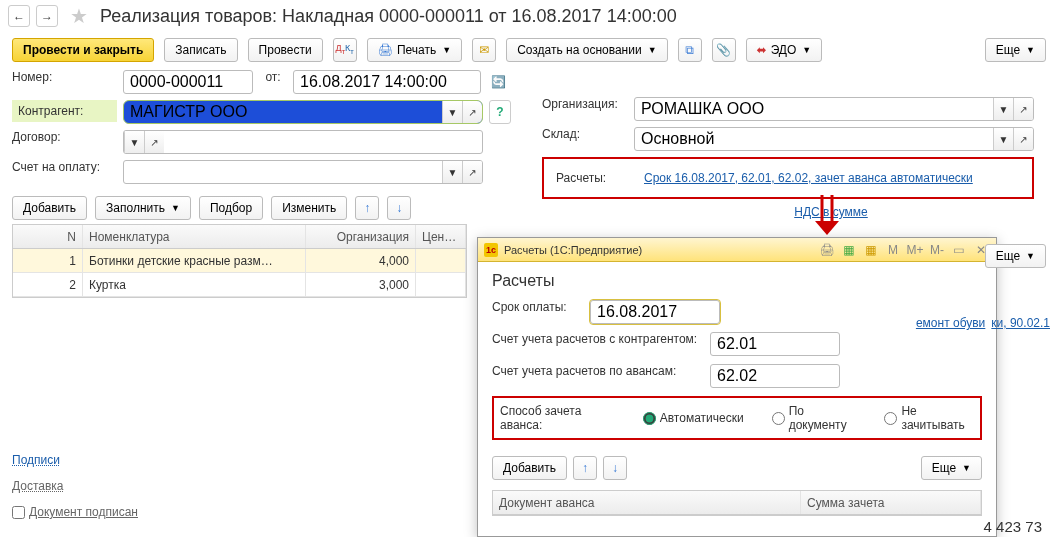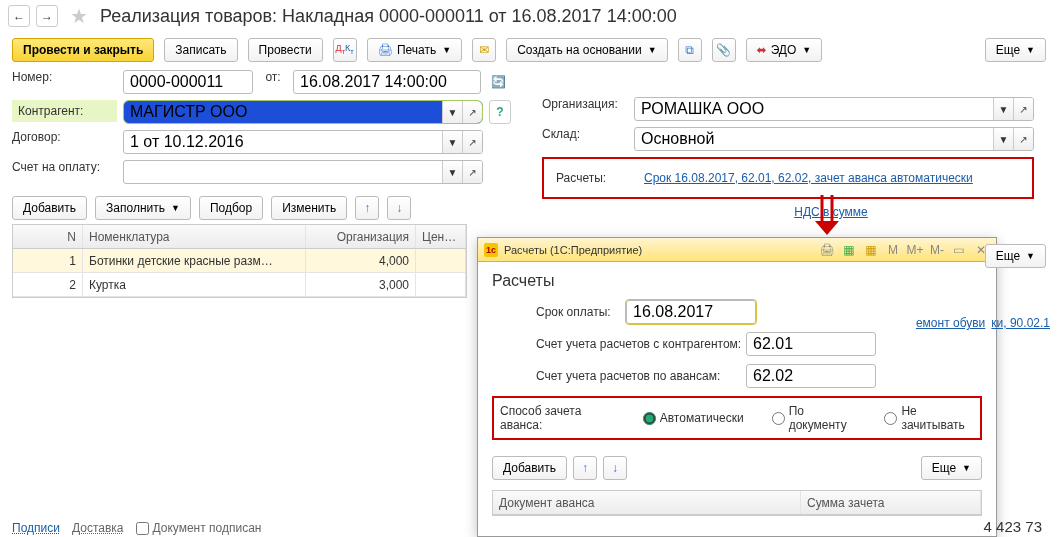--- a/index.html
+++ b/index.html
@@ -33,37 +33,37 @@
 .cell.qty { width: 110px; justify-content: flex-end; }
 .cell.pr { width: 50px; }
 .row-sel { background: #fff8dc; }
 .dialog { position: absolute; left: 477px; top: 237px; width: 520px; height: 300px; border: 1px solid #999; background: #fff; box-shadow: 0 3px 12px rgba(0,0,0,0.25); }
 .dialog-title { background: linear-gradient(#fff5d0,#ffe37a); height: 24px; display: flex; align-items: center; padding: 0 6px; gap: 6px; font-size: 11px; border-bottom: 1px solid #d4b430; }
 .dialog-title .ico { width: 14px; height: 14px; background: #f3c600; border-radius: 2px; display: flex; align-items: center; justify-content: center; font-size: 9px; color: #b00; font-weight: bold; }
 .dialog-title .tools { margin-left: auto; display: flex; gap: 4px; }
 .dialog-title .tool { width: 18px; height: 18px; display: flex; align-items: center; justify-content: center; color: #888; cursor: pointer; font-size: 12px; }
 .dialog-body { padding: 10px 14px; }
 .dialog-body h2 { font-size: 16px; font-weight: normal; margin-bottom: 10px; }
-.drow { display: flex; align-items: center; margin-bottom: 8px; gap: 0; margin-left: 44px; }
+.drow { display: flex; margin-bottom: 8px; gap: 8px; }
 .drow .dlbl { width: 210px; font-size: 12px; }
 .radio-grp { display: flex; gap: 16px; align-items: center; border: 2px solid #c00; padding: 6px; }
 .radio-grp label { display: flex; align-items: center; gap: 4px; font-size: 12px; margin-left: 12px; }
 .dialog-btns { display: flex; gap: 6px; padding: 6px 14px; align-items: center; }
 .dialog-table { margin: 4px 14px; border: 1px solid #ccc; }
-.footer-links { position: absolute; bottom: 2px; left: 12px; display: flex; gap: 12px; font-size: 12px; }
+.footer-links { position: absolute; bottom: 18px; left: 12px; display: flex; gap: 12px; font-size: 12px; flex-direction: column; }
 .footer-links .fl { color: #666; text-decoration: underline dotted; cursor: pointer; }
 .footer-links .fl.active { color: #1a5dab; }
 .total { position: absolute; bottom: 2px; right: 16px; font-size: 15px; color: #333; }
 .side-links { position: absolute; right: 8px; top: 316px; display: flex; flex-direction: row; gap: 6px; font-size: 12px; align-items: flex-end; }
 .icon-box { width: 24px; height: 24px; border: 1px solid #bbb; border-radius: 3px; display: inline-flex; align-items: center; justify-content: center; background: linear-gradient(#fff,#f2f2f2); cursor: pointer; }
 .q-btn { width: 22px; height: 24px; border: 1px solid #ccc; background: #fff; display: flex; align-items: center; justify-content: center; cursor: pointer; border-radius: 3px; color: #2a7; font-weight: bold; }
 svg.arrow { position: absolute; }
 input[type=radio] { accent-color: #2a7; }
 .hl-border { outline: 1px solid #d8c040; }
-.chk { display: flex; align-items: center; gap: 4px; color: #666; }
+.chk { display: flex; align-items: center; gap: 4px; color: #666; text-decoration: underline; }
 </style>
 </head>
 <body>
 
 <div class="toolbar-top">
   <div class="nav-btn">←</div>
   <div class="nav-btn">→</div>
   <span class="star">★</span>
   <span class="page-title">Реализация товаров: Накладная 0000-000011 от 16.08.2017 14:00:00</span>
 </div>
@@ -117,21 +117,20 @@
     <div class="input-wrap hl" style="width:360px">
         <input class="input-text" style="flex: 1 1 0%;" value="МАГИСТР ООО">
         <span class="mini-btn">▼</span>
         <span class="mini-btn">↗</span>
       </div>
     <div class="q-btn">?</div>
   </div>
   <div class="row">
     <div class="label">Договор:</div>
     <div class="input-wrap" style="width:360px">
-        <input class="input-text" style="flex: 1 1 0%;" value="1 от 10.12.2016">
         <span class="mini-btn">▼</span>
         <span class="mini-btn">↗</span>
       </div>
   </div>
   <div class="row">
     <div class="label">Счет на оплату:</div>
     <div class="input-wrap" style="width:360px">
         <input class="input-text" style="flex: 1 1 0%;" value="">
         <span class="mini-btn">▼</span>
         <span class="mini-btn">↗</span>

